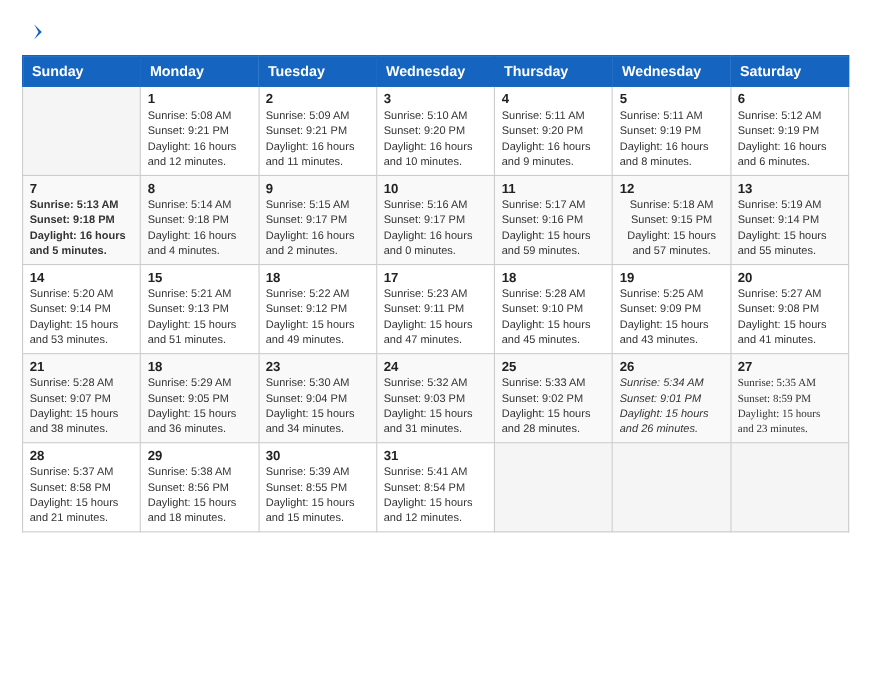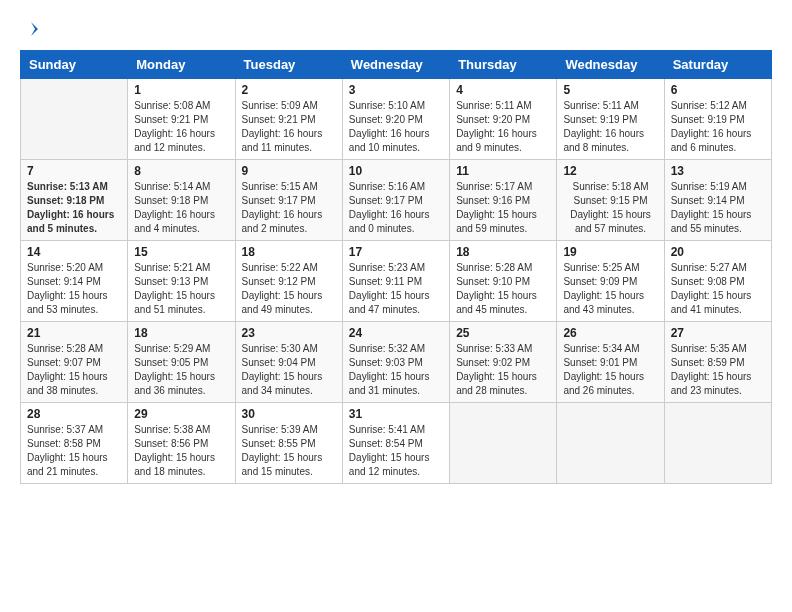--- a/index.html
+++ b/index.html
@@ -312,28 +312,28 @@
           </td>
           <td>
             <span class="day-number">25</span>
             <div class="day-info" style="white-space: pre-line;">Sunrise: 5:33 AM
 Sunset: 9:02 PM
 Daylight: 15 hours
 and 28 minutes.</div>
           </td>
           <td>
             <span class="day-number">26</span>
-            <div class="day-info" style="white-space: pre-line;">Sunrise: 5:34 AM
+            <div class="day-info" style="white-space: pre-line; font-style: italic;">Sunrise: 5:34 AM
 Sunset: 9:01 PM
 Daylight: 15 hours
 and 26 minutes.</div>
           </td>
           <td>
             <span class="day-number">27</span>
-            <div class="day-info" style="white-space: pre-line;">Sunrise: 5:35 AM
+            <div class="day-info" style="white-space: pre-line; font-family: Liberation Serif, serif;">Sunrise: 5:35 AM
 Sunset: 8:59 PM
 Daylight: 15 hours
 and 23 minutes.</div>
           </td>
         </tr>
         <tr>
           <td>
             <span class="day-number">28</span>
             <div class="day-info" style="white-space: pre-line;">Sunrise: 5:37 AM
 Sunset: 8:58 PM

